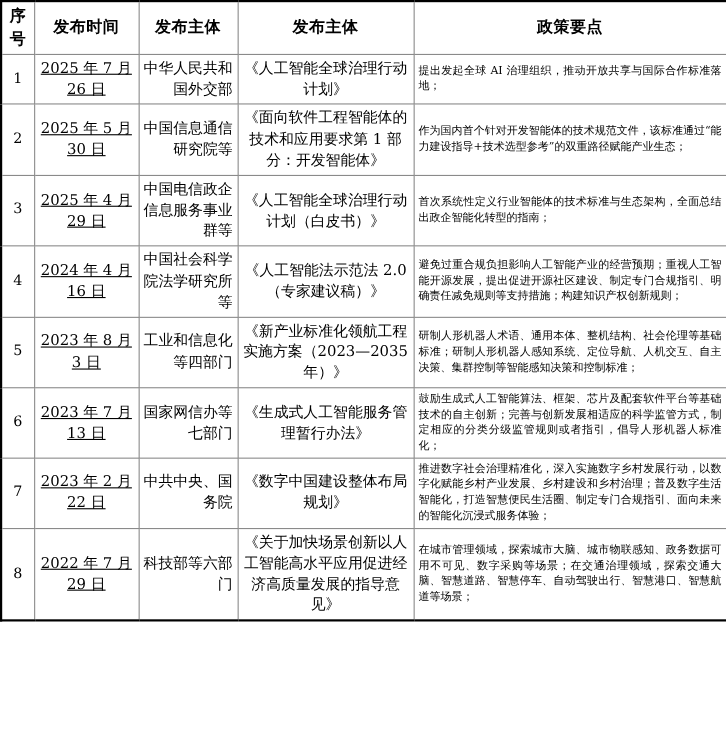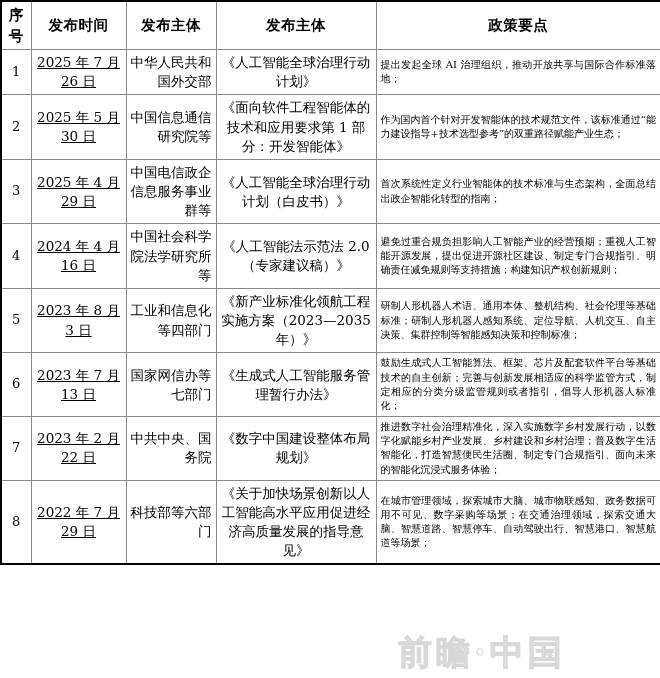--- a/index.html
+++ b/index.html
@@ -184,19 +184,14 @@
         <tr>
           <td class="cell-index">8</td>
           <td class="cell-date">2022 年 7 月 29 日</td>
           <td class="cell-issuer">科技部等六部门</td>
           <td class="cell-name">《关于加快场景创新以人工智能高水平应用促进经济高质量发展的指导意见》</td>
           <td class="cell-points">在城市管理领域，探索城市大脑、城市物联感知、政务数据可用不可见、数字采购等场景；在交通治理领域，探索交通大脑、智慧道路、智慧停车、自动驾驶出行、智慧港口、智慧航道等场景；</td>
         </tr>
       </tbody>
   </table>
 
-  <div class="watermark">
-    <svg width="258" height="46" viewBox="0 0 258 46" aria-hidden="true">
-      <text x="0" y="34" font-family="'DejaVu Serif','Liberation Serif',serif" font-size="34" font-weight="bold" fill="none" stroke="#b9b9b9" stroke-width="1.1" letter-spacing="4" id="wm-text">前瞻·中国</text>
-    </svg>
-  </div>
 
 </div>
 
 </body></html>

